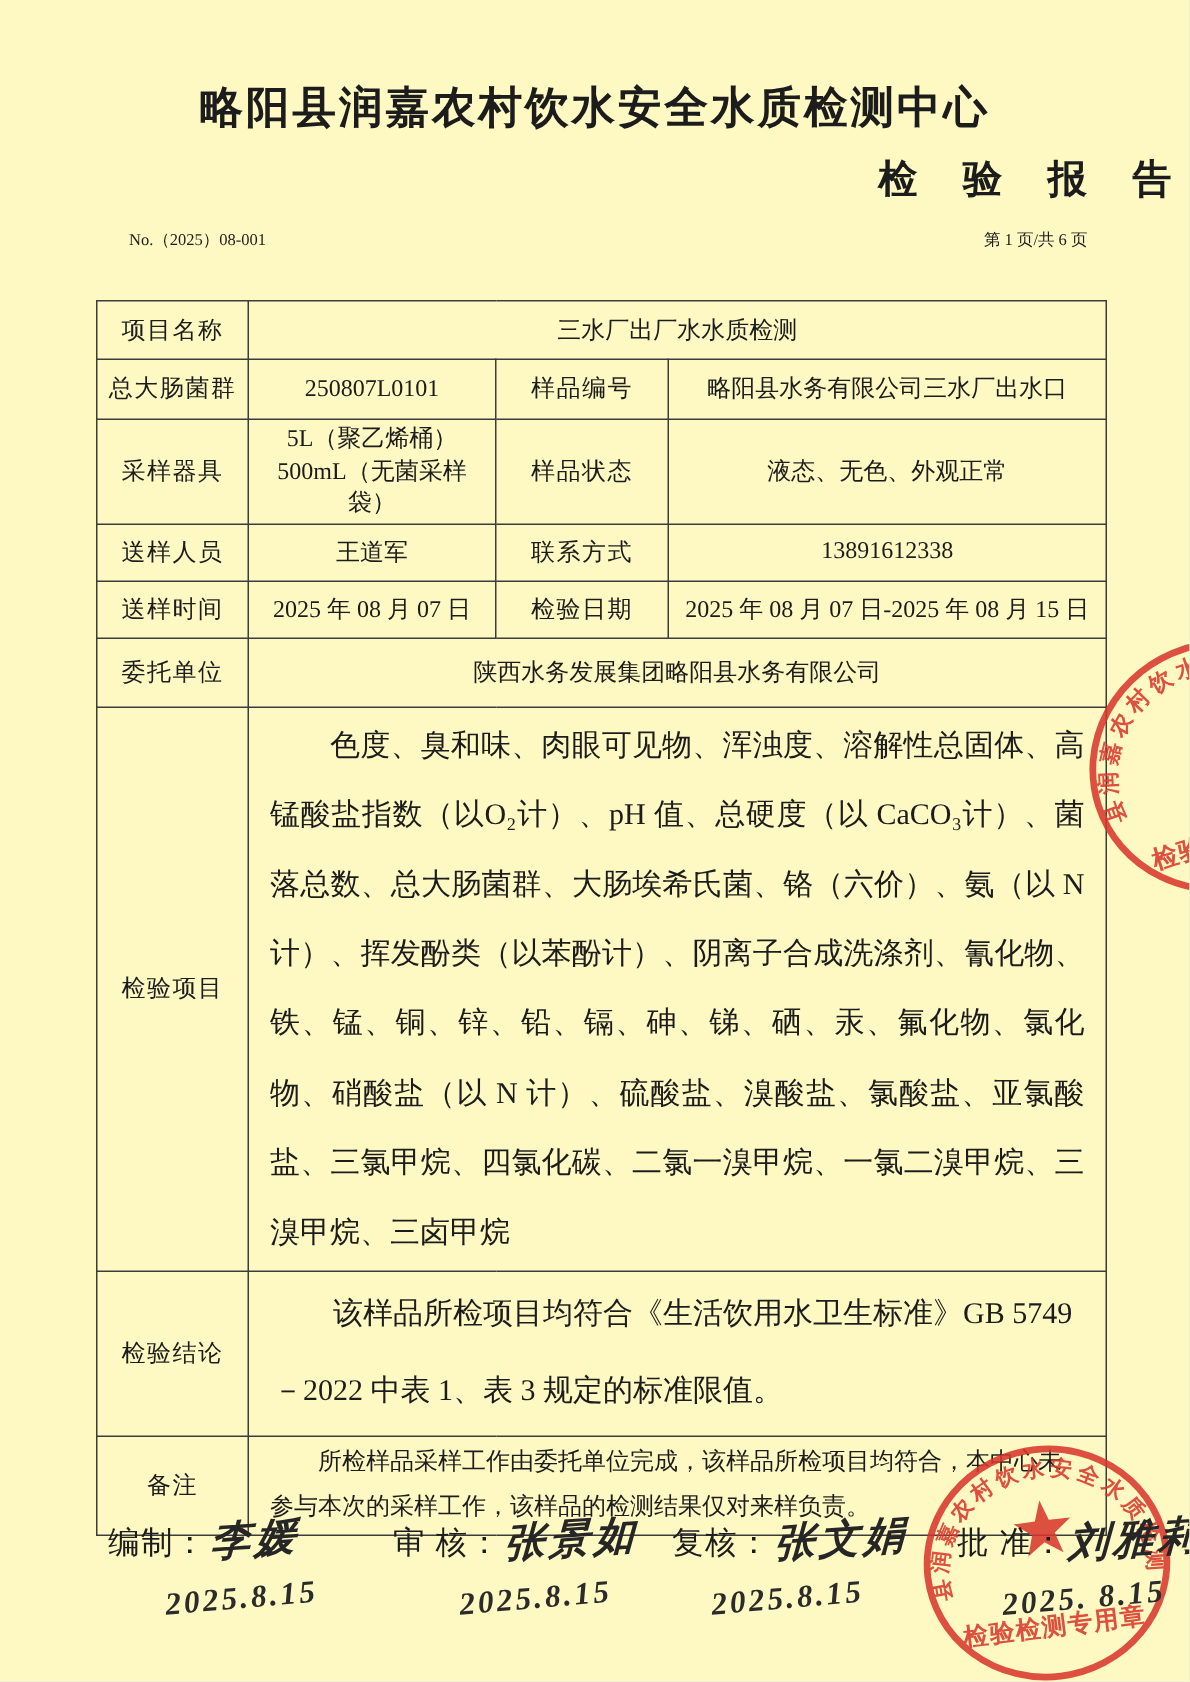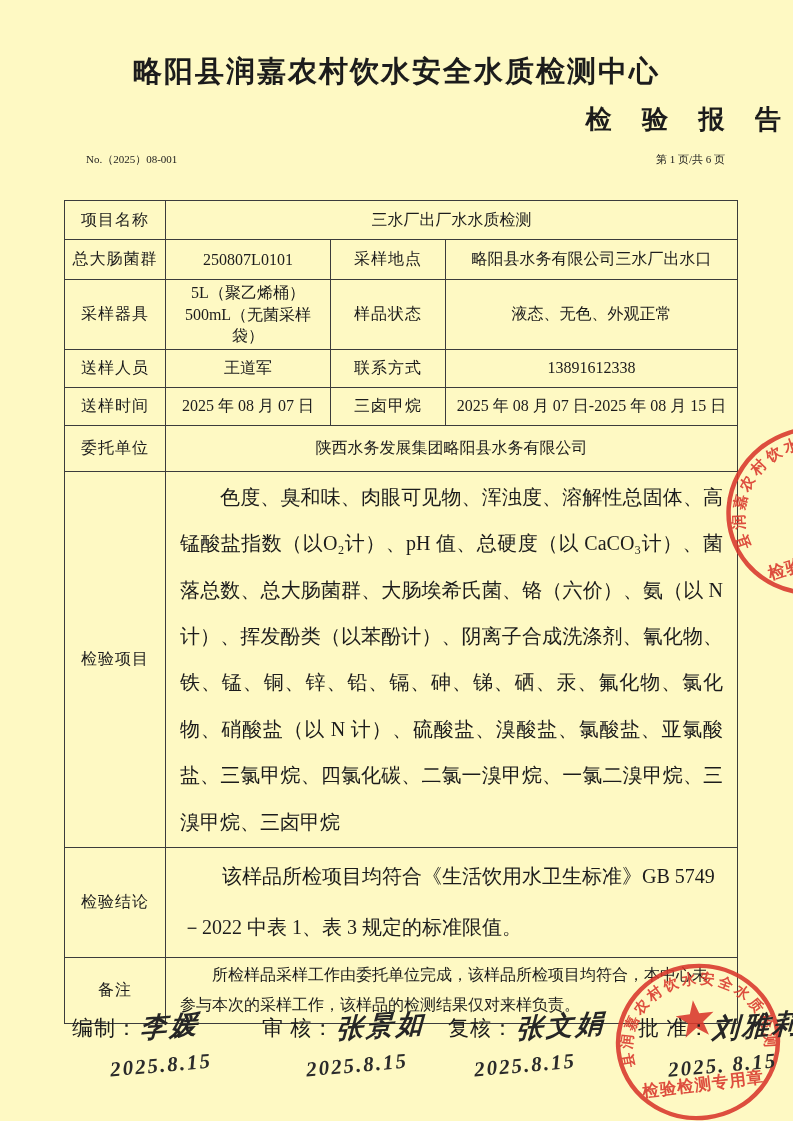--- a/index.html
+++ b/index.html
@@ -111,40 +111,40 @@
         <col style="width:292px">
       </colgroup>
     <tbody>
         <tr class="h43">
       <td class="lbl">项目名称</td>
       <td colspan="3">三水厂出厂水水质检测</td>
     </tr>
     <tr class="h44">
       <td class="lbl">总大肠菌群</td>
       <td>250807L0101</td>
-      <td class="lbl">采样地点</td>
+      <td class="lbl">样品编号</td>
       <td>略阳县水务有限公司三水厂出水口</td>
     </tr>
     <tr class="h46">
       <td class="lbl">采样器具</td>
       <td class="pre">5L（聚乙烯桶）
 500mL（无菌采样袋）</td>
       <td class="lbl">样品状态</td>
       <td>液态、无色、外观正常</td>
     </tr>
     <tr class="h42">
       <td class="lbl">送样人员</td>
       <td>王道军</td>
       <td class="lbl">联系方式</td>
       <td>13891612338</td>
     </tr>
     <tr class="h42">
       <td class="lbl">送样时间</td>
       <td>2025 年 08 月 07 日</td>
-      <td class="lbl">三卤甲烷</td>
+      <td class="lbl">检验日期</td>
       <td>2025 年 08 月 07 日-2025 年 08 月 15 日</td>
     </tr>
     <tr class="h50">
       <td class="lbl">委托单位</td>
       <td colspan="3">陕西水务发展集团略阳县水务有限公司</td>
     </tr>
     <tr class="h248">
       <td class="lbl">检验项目</td>
       <td colspan="3">
         <p class="items-text">色度、臭和味、肉眼可见物、浑浊度、溶解性总固体、高锰酸盐指数（以O₂计）、pH 值、总硬度（以 CaCO₃计）、菌落总数、总大肠菌群、大肠埃希氏菌、铬（六价）、氨（以 N 计）、挥发酚类（以苯酚计）、阴离子合成洗涤剂、氰化物、铁、锰、铜、锌、铅、镉、砷、锑、硒、汞、氟化物、氯化物、硝酸盐（以 N 计）、硫酸盐、溴酸盐、氯酸盐、亚氯酸盐、三氯甲烷、四氯化碳、二氯一溴甲烷、一氯二溴甲烷、三溴甲烷、三卤甲烷</p>

